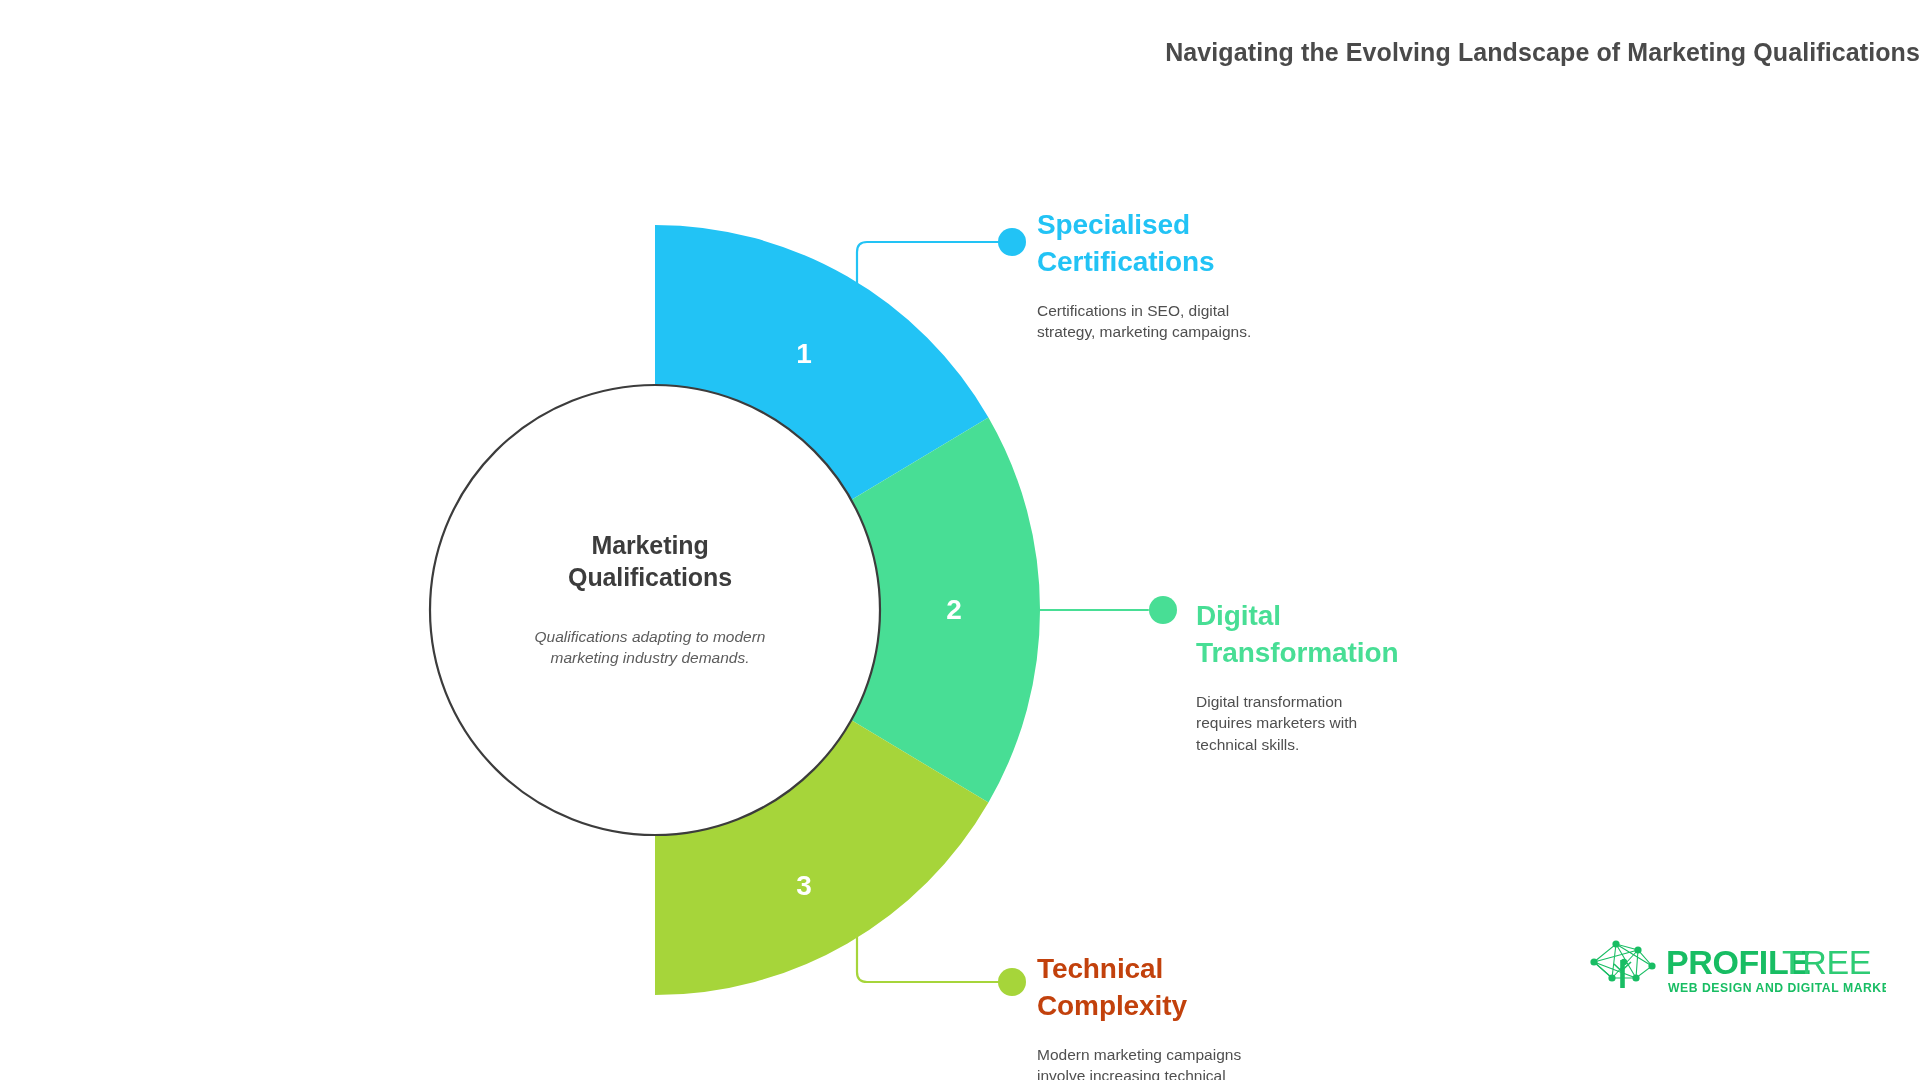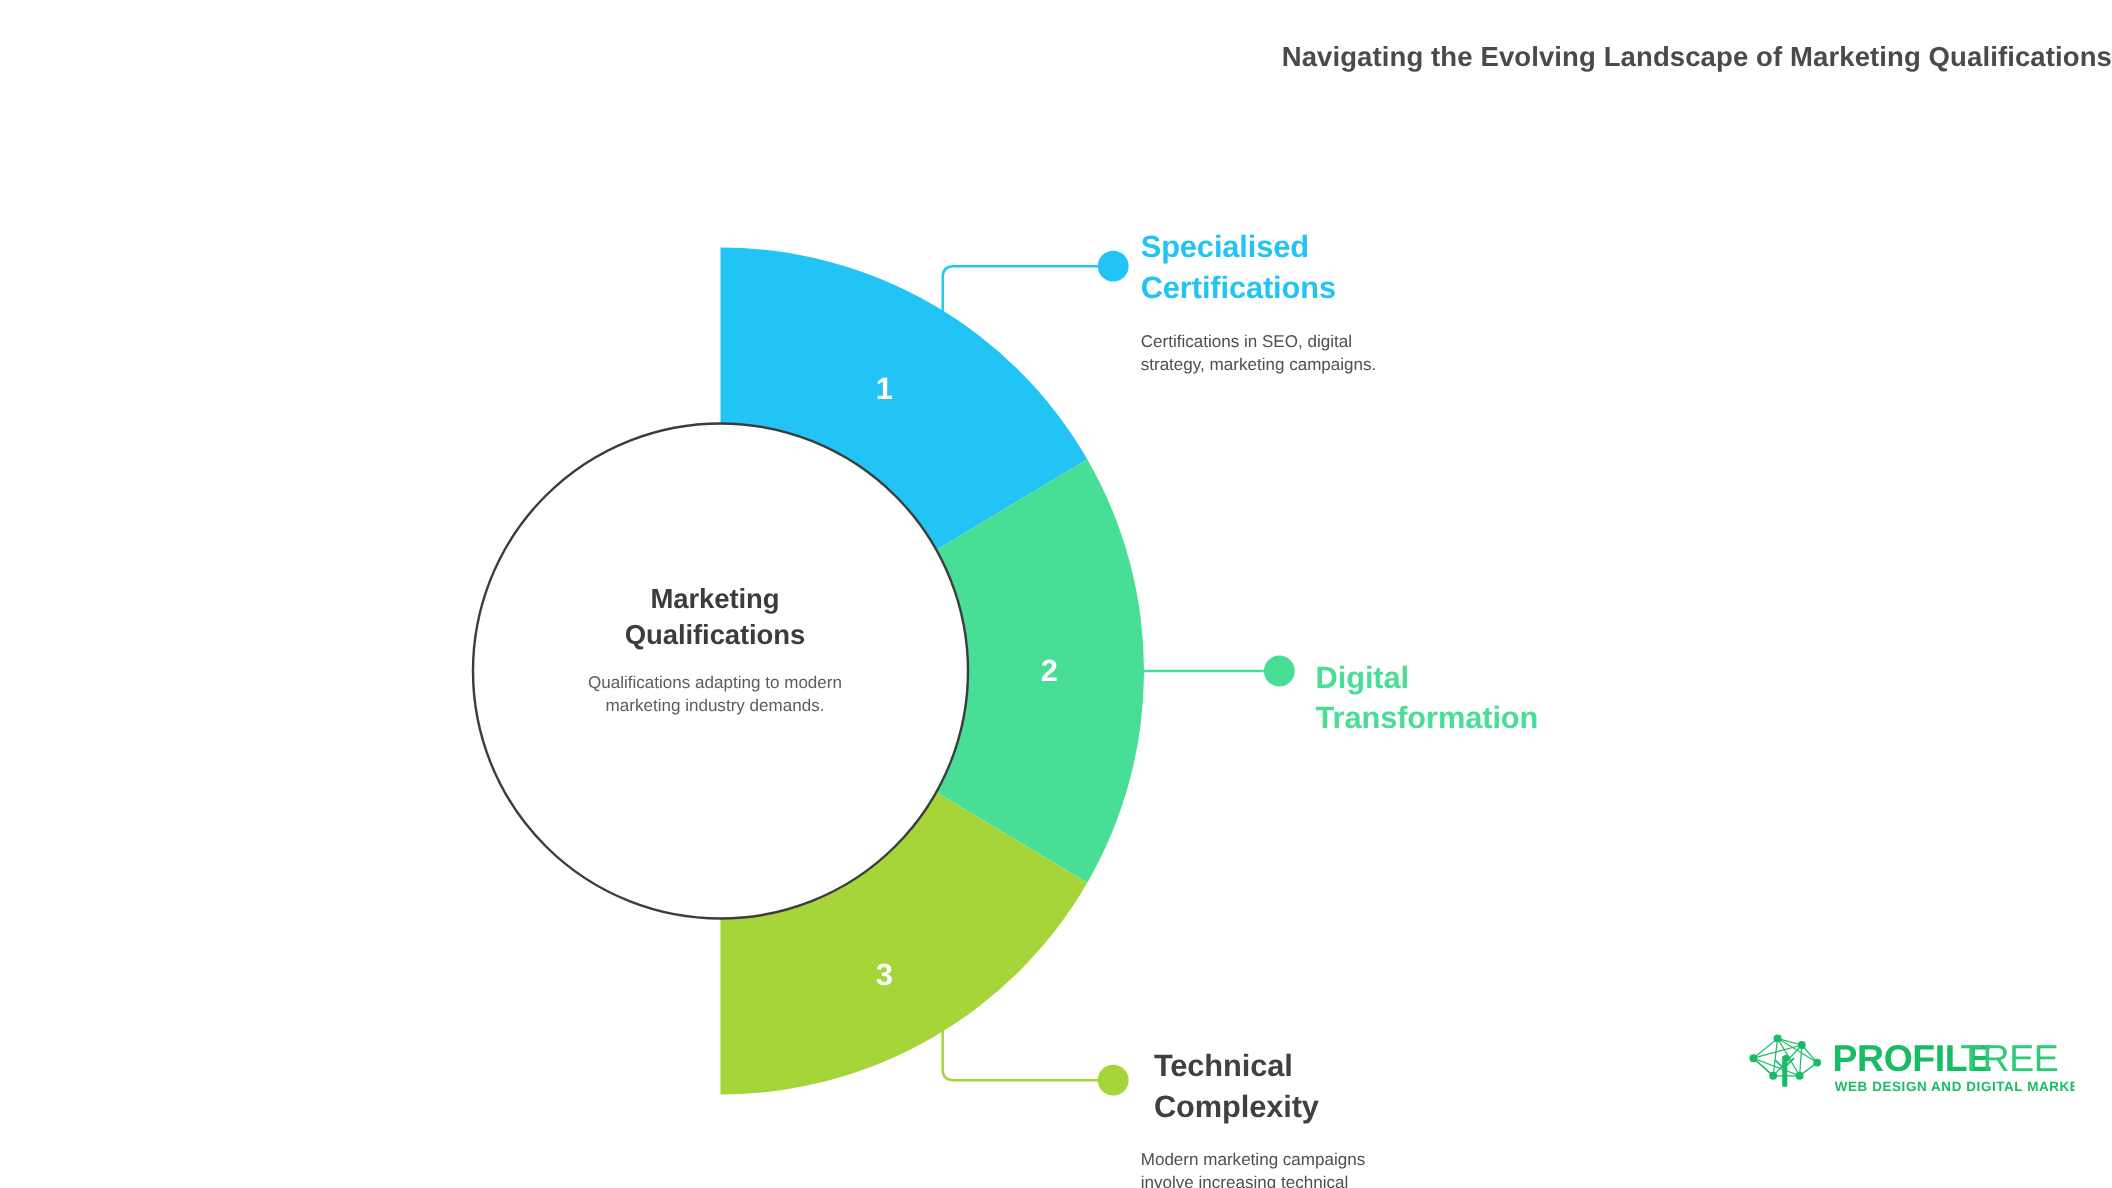--- a/index.html
+++ b/index.html
@@ -62,24 +62,25 @@
     text-align: center;
   }
   #center-hub-title {
     font-size: 25px;
     font-weight: bold;
     color: #3c3c3c;
     line-height: 1.27;
     letter-spacing: -0.1px;
   }
   #center-hub-desc {
-    margin-top: 16px;
+    margin-top: 32px;
     font-size: 15.5px;
     color: #5c5c5c;
     line-height: 1.36;
+    font-style: italic;
   }
 
   
   .callout {
     position: absolute;
   }
   .callout-title {
     font-size: 28px;
     font-weight: bold;
     line-height: 1.32;
@@ -166,24 +167,25 @@
       <div>Certifications</div>
     </div>
     <div class="callout-desc">Certifications in SEO, digital strategy, marketing campaigns.</div>
   </div>
 
   <div class="callout" id="callout-2">
     <div class="callout-title" style="color:#48de95;">
       <div>Digital</div>
       <div>Transformation</div>
     </div>
+    <div class="callout-desc">Digital transformation requires marketers with technical skills.</div>
   </div>
 
   <div class="callout" id="callout-3">
-    <div class="callout-title" style="color:#404040;margin-left:12px;">
+    <div class="callout-title" style="color:#c2410c;">
       <div>Technical Complexity</div>
     </div>
     <div class="callout-desc">Modern marketing campaigns involve increasing technical complexity.</div>
   </div>
 </div>
 
 <svg id="logo" viewBox="0 0 300 72">
 
   <g stroke="#18bd63" stroke-width="1.1" fill="none">
     <path d="M8 30 L30 12 L52 18 L66 34 L50 46 L26 46 Z"></path>

